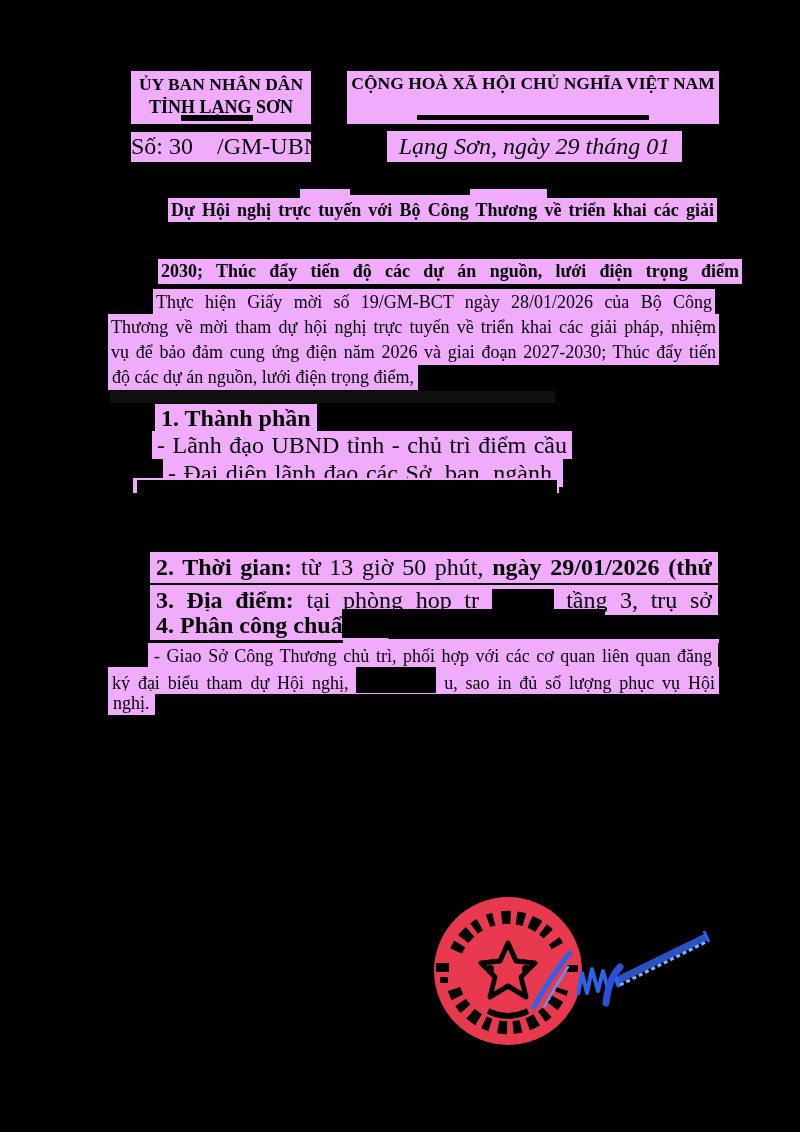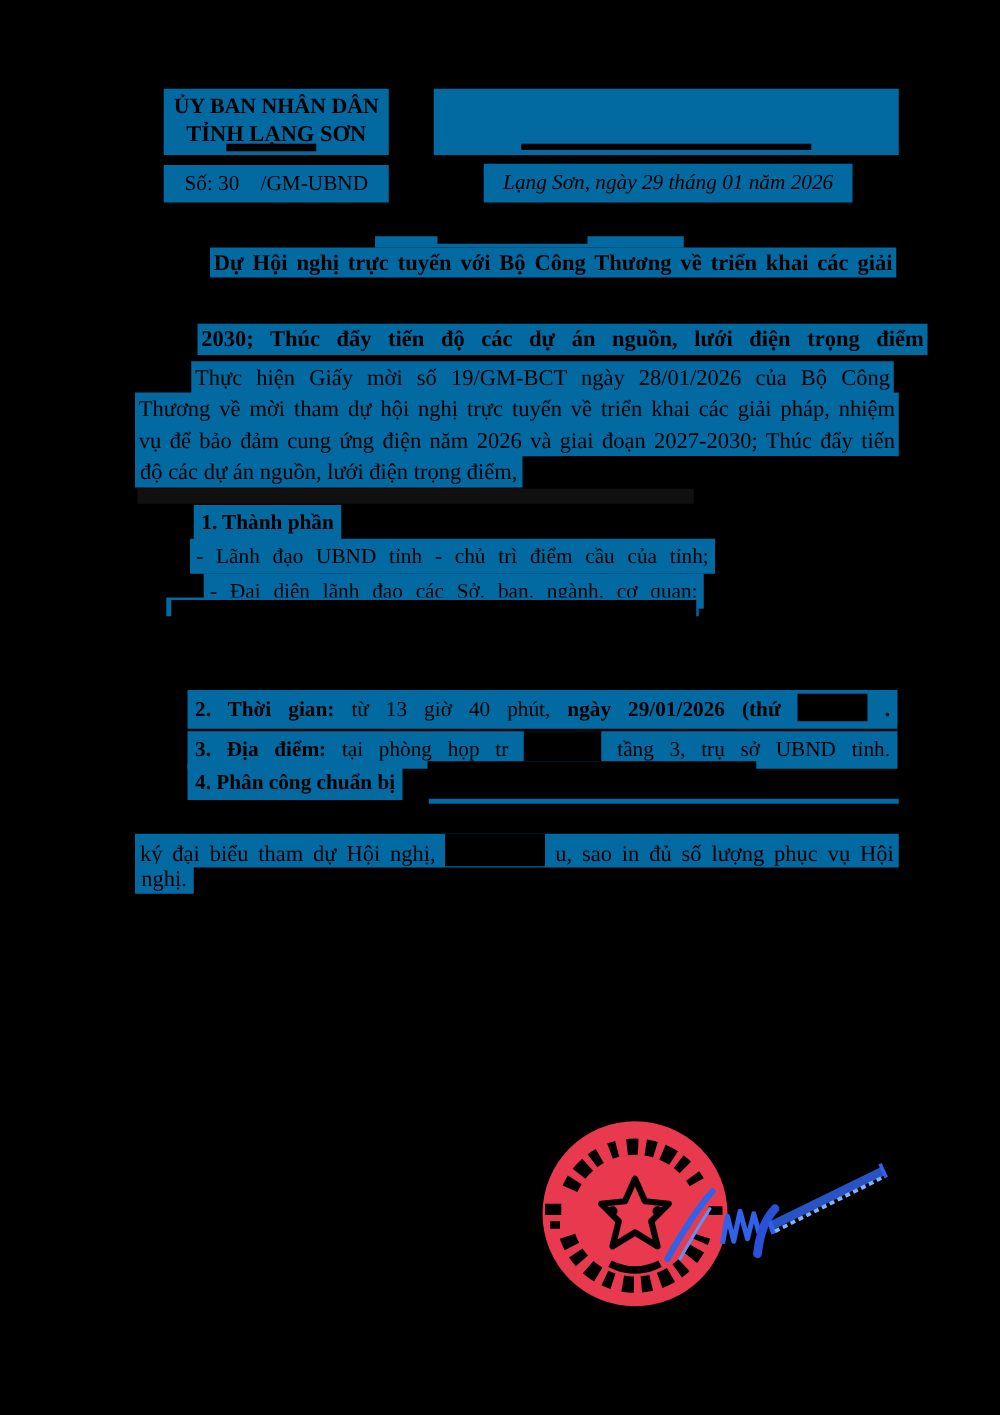--- a/index.html
+++ b/index.html
@@ -1,45 +1,46 @@
 <!DOCTYPE html>
 <html><head>
 <meta charset="utf-8">
 <style>
   html,body{margin:0;padding:0;background:#000;}
   #page{position:relative;width:800px;height:1132px;background:#000;overflow:hidden;
         font-family:"Liberation Serif","DejaVu Serif",serif;color:#000;}
-  .box{position:absolute;background:#0369a1;box-sizing:border-box;}
+  .box{position:absolute;background:#f0abfc;box-sizing:border-box;}
   .bar{position:absolute;background:#000;}
   .faint{position:absolute;background:#101010;}
   .ctr{text-align:center;}
   .jst{text-align:justify;text-align-last:justify;}
   .b{font-weight:bold;}
   .i{font-style:italic;}
   .pre{white-space:pre;}
   .redact{display:inline-block;background:#000;vertical-align:text-bottom;}
   .t17{font-size:17.5px;line-height:24px;}
   .t18{font-size:18px;line-height:23px;}
   .t18l{font-size:18px;line-height:25px;}
-  .t19{font-size:17px;line-height:26px;}
+  .t19{font-size:24px;line-height:26px;}
   svg{display:block;}
 </style>
 </head>
 <body>
 
 <div id="page">
 
   <div class="box ctr" style="left:131px;top:71px;width:180px;height:53px;padding-top:1px;">
     <div class="b t17">ỦY BAN NHÂN DÂN</div>
     <div class="b t18">TỈNH LẠNG SƠN</div>
   </div>
   <div class="bar" style="left:181px;top:115px;width:72px;height:6px;"></div>
   <div class="box ctr t19 pre" style="left:131px;top:132px;width:180px;height:30px;line-height:29px;">Số: 30    /GM-UBND</div>
 
   <div class="box ctr" style="left:347px;top:71px;width:372px;height:53px;padding-top:1px;">
+    <div class="b" style="font-size:17.5px;line-height:23px;">CỘNG HOÀ XÃ HỘI CHỦ NGHĨA VIỆT NAM</div>
   </div>
   <div class="bar" style="left:417px;top:115px;width:232px;height:5px;"></div>
   <div class="box ctr i t19" style="left:387px;top:131px;width:295px;height:31px;line-height:30px;">Lạng Sơn, ngày 29 tháng 01 năm 2026</div>
 
   <div class="box" style="left:300px;top:189px;width:247px;height:9px;"></div>
   <div class="bar" style="left:350px;top:174px;width:120px;height:21px;"></div>
 
   <div class="box jst b t18l" style="left:168px;top:198px;width:549px;height:24px;padding:0 3px;">Dự Hội nghị trực tuyến với Bộ Công Thương về triển khai các giải</div>
   <div class="box jst b t18l" style="left:158px;top:259px;width:584px;height:25px;padding:0 3px;">2030; Thúc đẩy tiến độ các dự án nguồn, lưới điện trọng điểm</div>
 
@@ -51,37 +52,38 @@
   <div class="faint" style="left:110px;top:391px;width:445px;height:12px;"></div>
 
   <div class="box b t19" style="left:155px;top:404px;height:28px;line-height:28px;padding:0 6px;">1. Thành phần</div>
   <div class="box jst t19" style="left:152px;top:431px;width:420px;height:28px;line-height:28px;padding:0 5px;">- Lãnh đạo UBND tỉnh - chủ trì điểm cầu của tỉnh;</div>
   <div class="box jst t19" style="left:163px;top:459px;width:400px;height:28px;line-height:28px;padding:0 5px;">- Đại diện lãnh đạo các Sở, ban, ngành, cơ quan:</div>
   <div class="box" style="left:133px;top:478px;width:426px;height:15px;"></div>
   <div class="bar" style="left:137px;top:480px;width:420px;height:26px;"></div>
 
   <div class="box jst t19" style="left:150px;top:552px;width:568px;height:31px;line-height:31px;padding:0 6px;">
     <span class="b">2. Thời gian:</span>
-    <span>từ 13 giờ 40 phút,</span>
+    <span>từ 13 giờ 50 phút,</span>
     <span class="b">ngày 29/01/2026 (thứ</span>
     <span class="redact" style="width:56px;height:22px;"></span>
     <span class="b">.</span>
   </div>
 
   <div class="box jst t19" style="left:150px;top:585px;width:568px;height:30px;line-height:30px;padding:0 6px;">
     <span class="b">3. Địa điểm:</span>
     <span>tại phòng họp tr</span>
     <span class="redact" style="width:62px;height:24px;"></span>
     <span>tầng 3, trụ sở UBND tỉnh.</span>
   </div>
 
   <div class="box b t19" style="left:150px;top:611px;height:29px;line-height:29px;padding:0 6px;">4. Phân công chuẩn bị</div>
   <div class="bar" style="left:342px;top:609px;width:263px;height:29px;"></div>
   <div class="box" style="left:343px;top:639px;width:376px;height:4px;"></div>
 
+  <div class="box jst t18l" style="left:148px;top:643px;width:570px;height:26px;line-height:26px;padding:0 6px;">- Giao Sở Công Thương chủ trì, phối hợp với các cơ quan liên quan đăng</div>
   <div class="box jst t18l" style="left:108px;top:667px;width:611px;height:27px;line-height:27px;padding:0 4px;">
     <span>ký đại biểu tham dự Hội nghị,</span>
     <span class="redact" style="width:80px;height:26px;"></span>
     <span>u, sao in đủ số lượng phục vụ Hội</span>
   </div>
   <div class="box t18l" style="left:108px;top:691px;height:24px;line-height:24px;padding:0 5px;">nghị.</div>
 
   <div style="position:absolute;left:430px;top:893px;width:156px;height:156px;">
     <svg width="156" height="156" viewBox="0 0 156 156">
       <circle cx="78" cy="78" r="74" fill="#e8394e"></circle>

